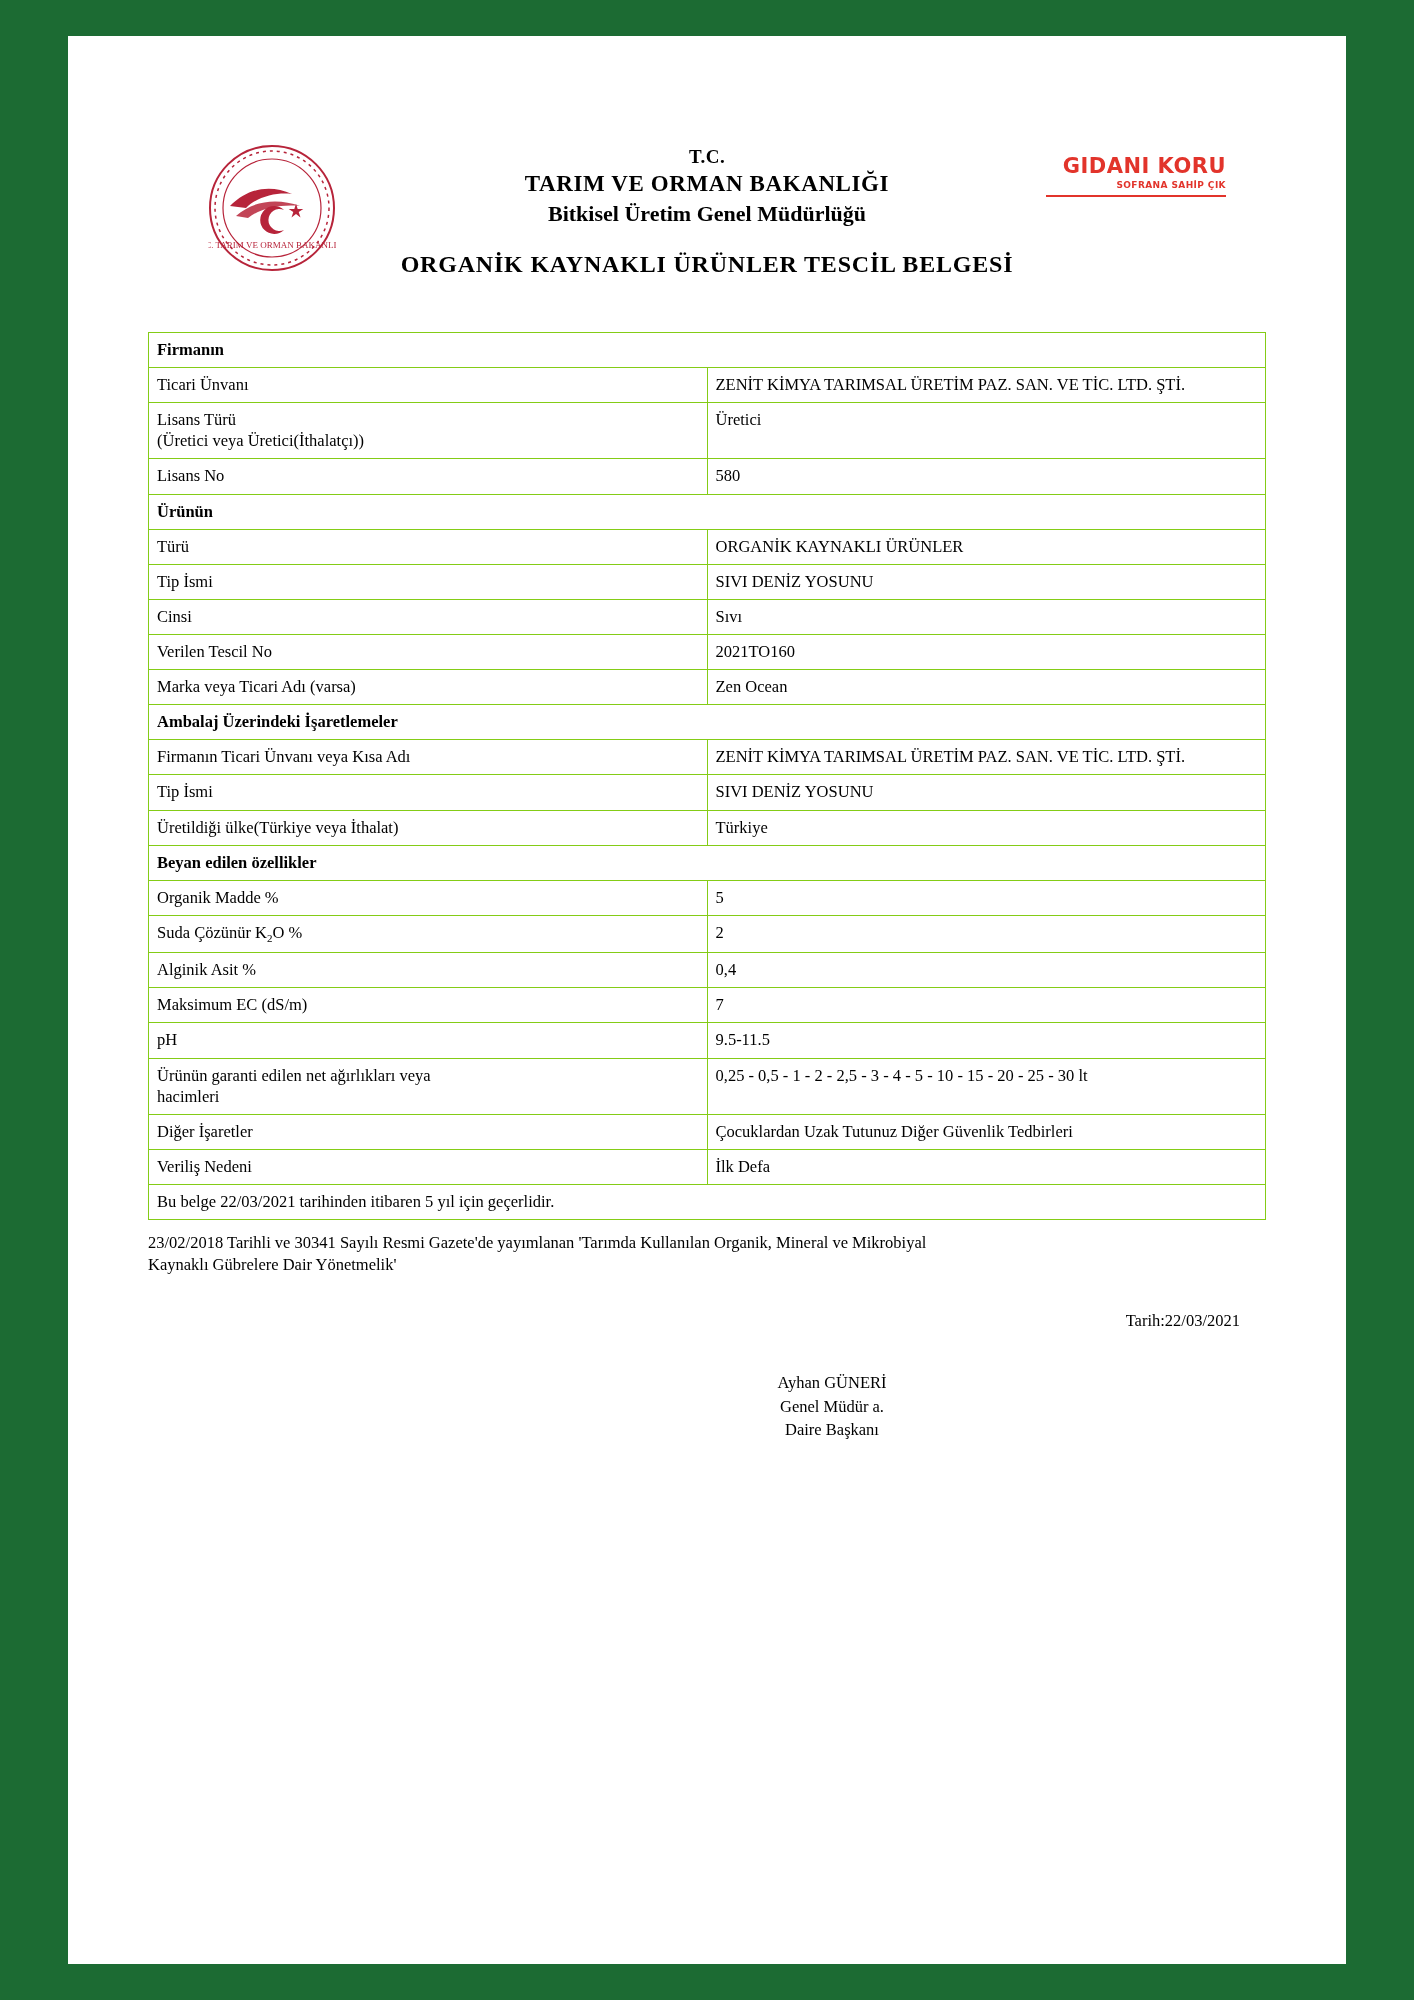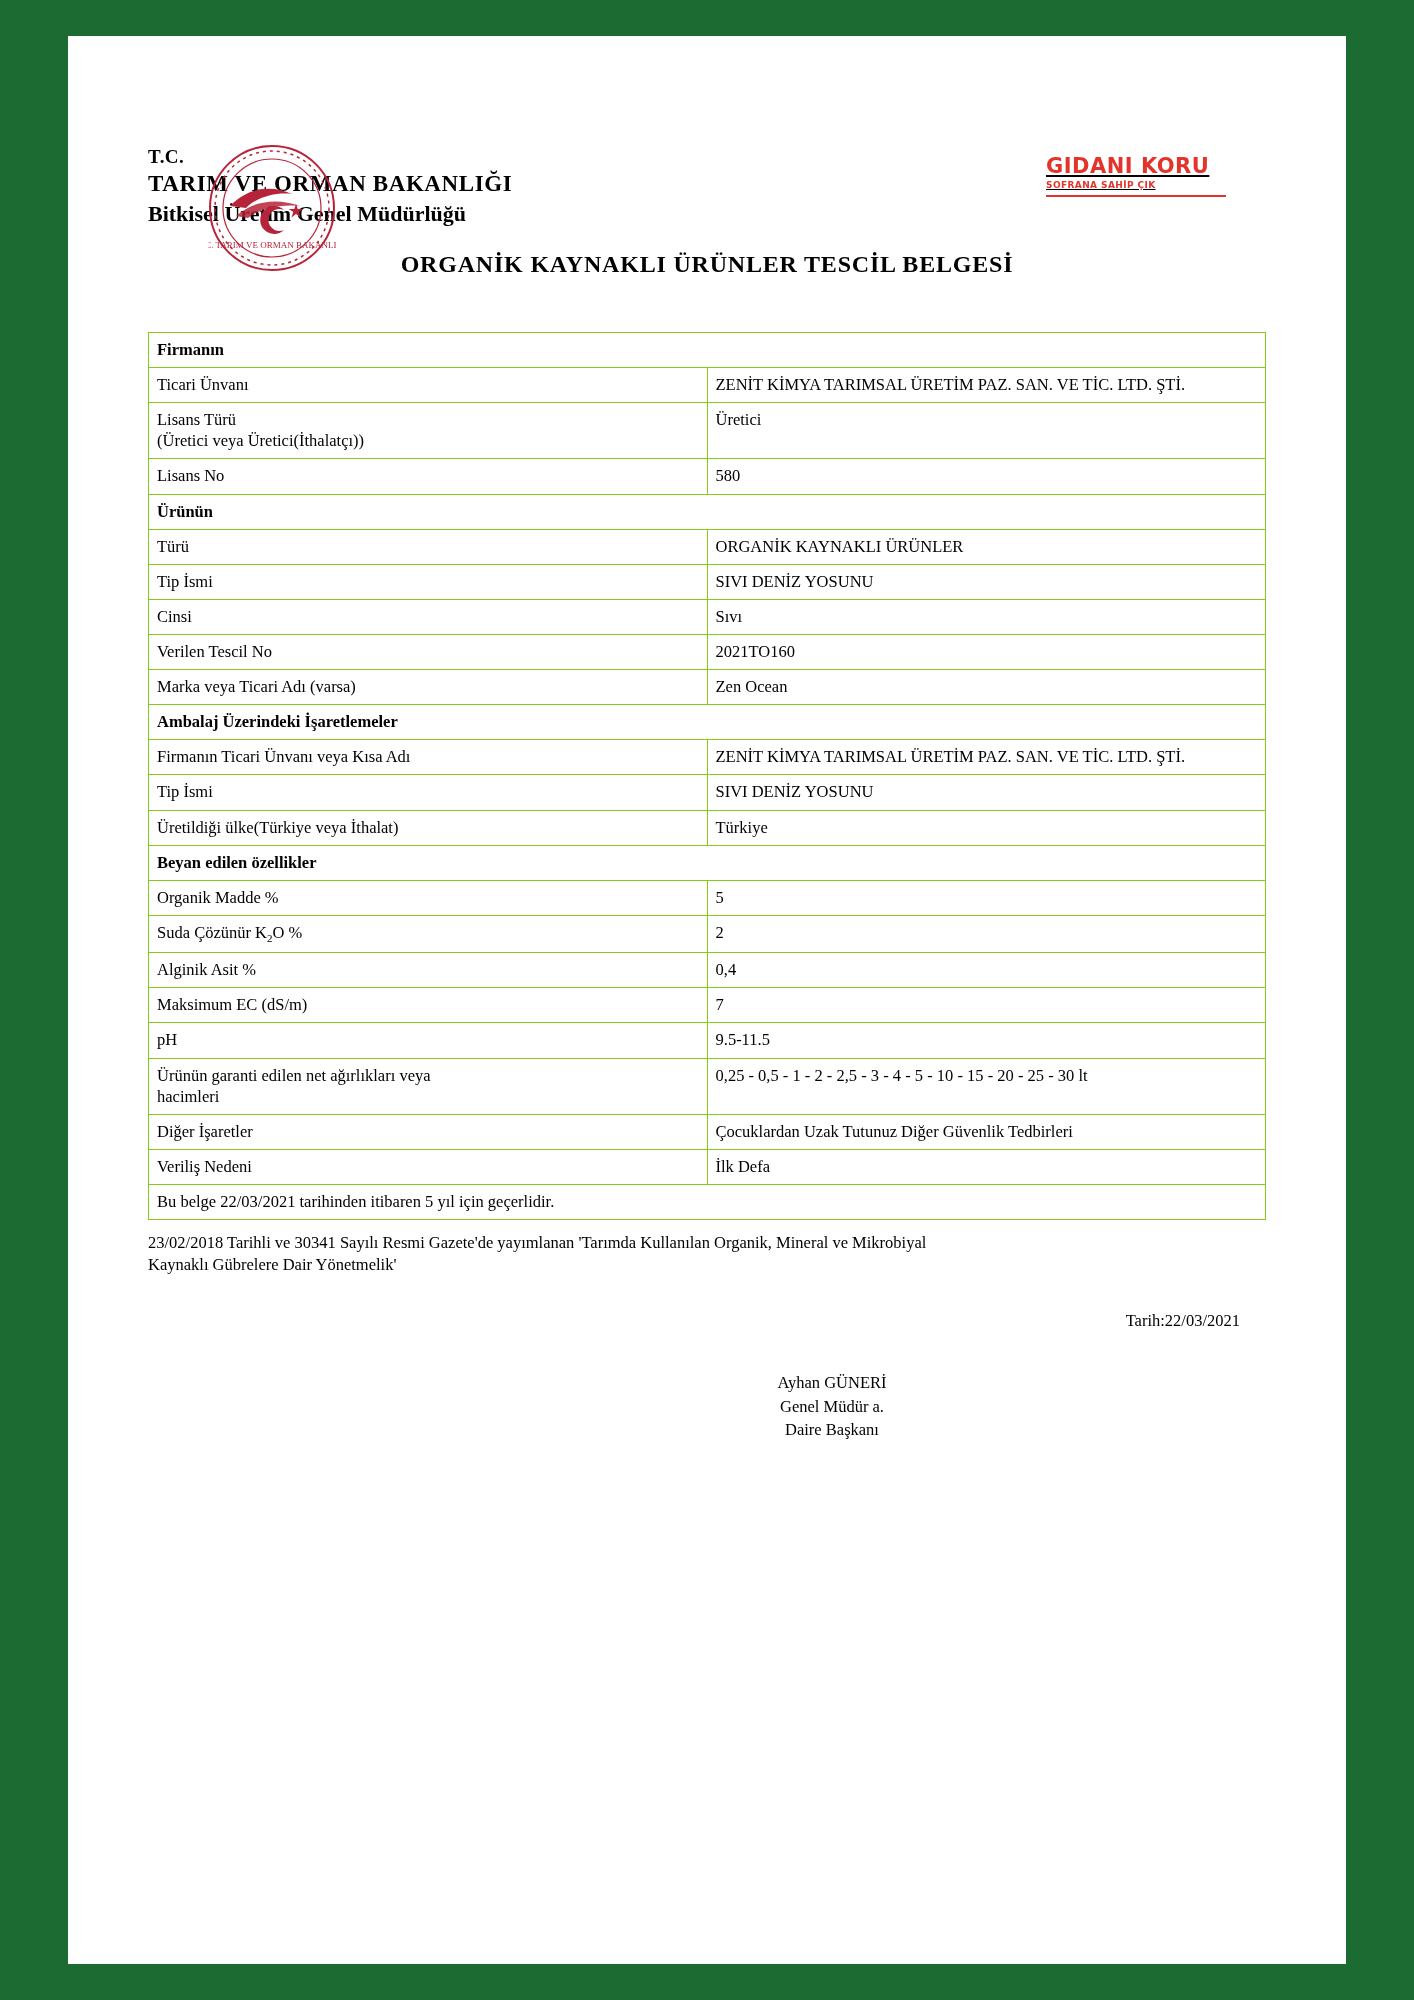--- a/index.html
+++ b/index.html
@@ -37,21 +37,21 @@
   .emblem {
     position: absolute;
     left: 60px;
     top: 28px;
     width: 128px;
     height: 128px;
   }
   .emblem svg { display: block; }
 
   .head-titles {
-    text-align: left;
+    text-align: center;
     padding-top: 30px;
   }
   .head-titles .l1 {
     font-weight: bold;
     font-size: 19px;
     letter-spacing: .4px;
   }
   .head-titles .l2 {
     font-weight: bold;
     font-size: 23px;
@@ -69,22 +69,21 @@
     font-size: 24px;
     letter-spacing: .8px;
     margin-top: 24px;
   }
 
   .gidani {
     position: absolute;
     right: 40px;
     top: 38px;
     width: 180px;
-    text-align: left;
-    text-decoration: underline;
+    text-align: right;
   }
   .gidani .g1 {
     color: #e2342b;
     font-family: "DejaVu Sans", sans-serif;
     font-weight: bold;
     font-size: 21px;
     letter-spacing: .5px;
   }
   .gidani .g2 {
     color: #e2342b;

